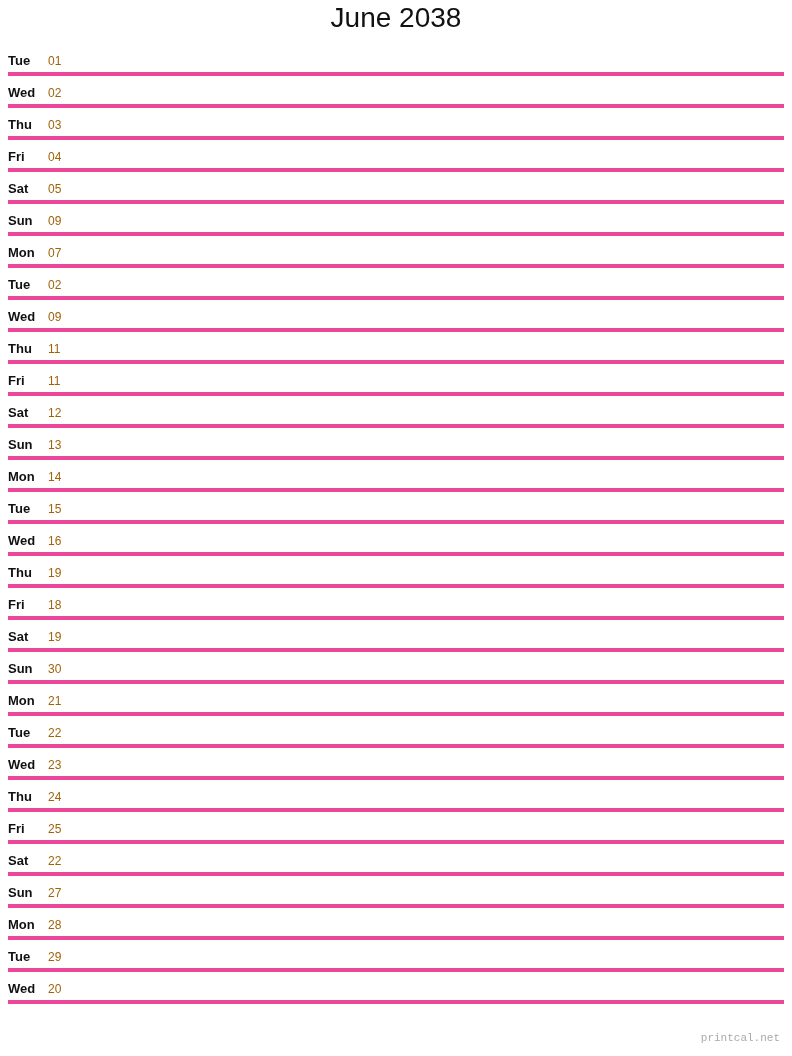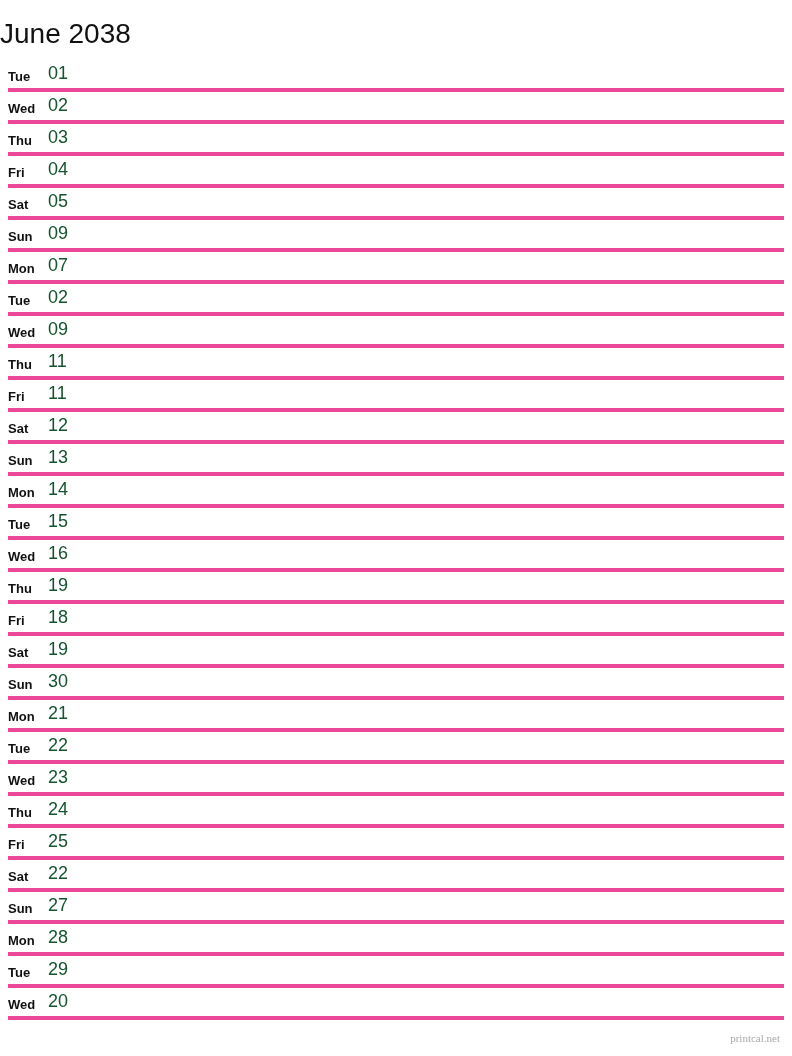--- a/index.html
+++ b/index.html
@@ -10,23 +10,24 @@
 
     body {
       width: 792px;
       min-height: 1056px;
       background: #ffffff;
       font-family: Arial, Helvetica, sans-serif;
       position: relative;
     }
 
     .page-title {
+      text-align: center;
       font-size: 28px;
       font-weight: normal;
-      padding: 18px 0 10px 0;
+      padding: 2px 0 10px 0;
       color: #111;
     }
 
     .calendar-list {
       width: 100%;
       padding: 0 8px;
     }
 
     .day-row {
       display: flex;
@@ -40,39 +41,39 @@
     .day-name {
       font-size: 13px;
       font-weight: bold;
       color: #111;
       width: 40px;
       min-width: 40px;
       padding-bottom: 2px;
     }
 
     .day-num {
-      font-size: 18px;
-      color: #14532d;
+      font-size: 12px;
+      color: #a16207;
       width: 28px;
       min-width: 28px;
       padding-bottom: 2px;
       margin-top: 46px;
     }
 
     .day-line {
       flex: 1;
     }
 
     .watermark {
       position: absolute;
       bottom: 12px;
       right: 12px;
       font-size: 11px;
       color: #aaa;
-      font-family: Liberation Serif, serif;
+      font-family: Liberation Mono, monospace;
     }
   </style>
 </head>
 <body>
 
 <h1 class="page-title">June 2038</h1>
 
 <div class="calendar-list" id="calendar-list">
 <div class="day-row">
       <span class="day-name">Tue</span>

